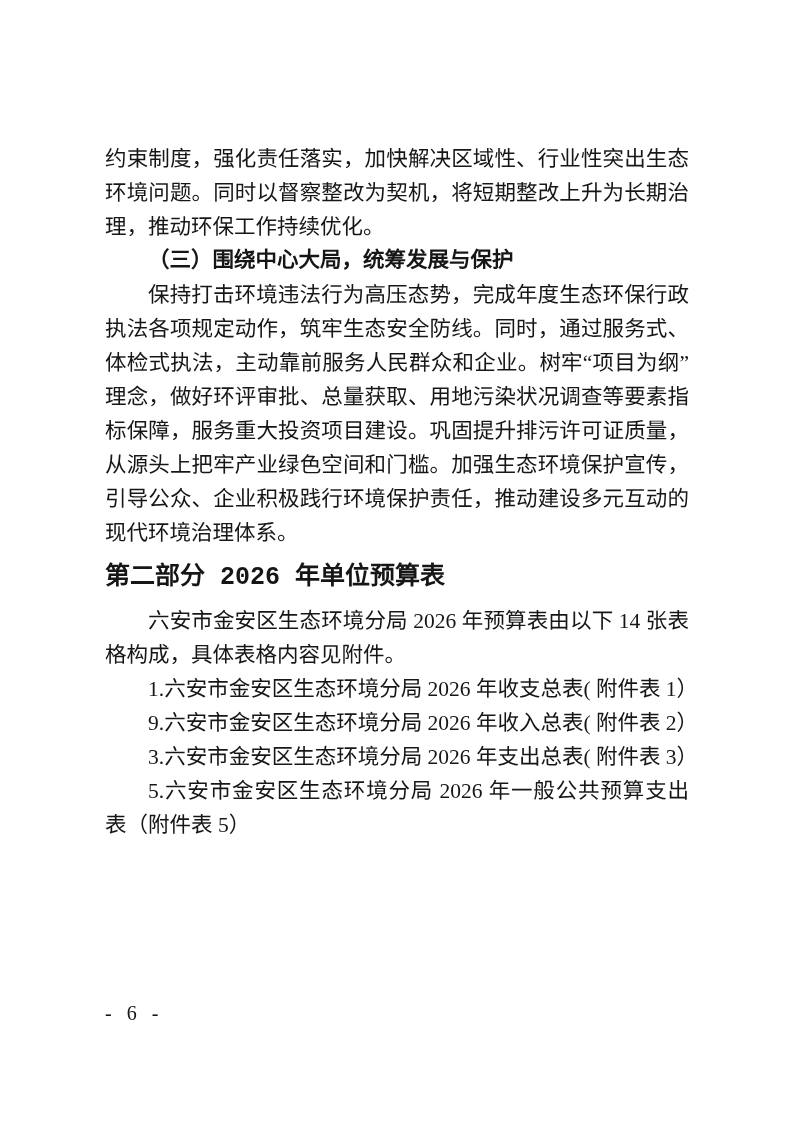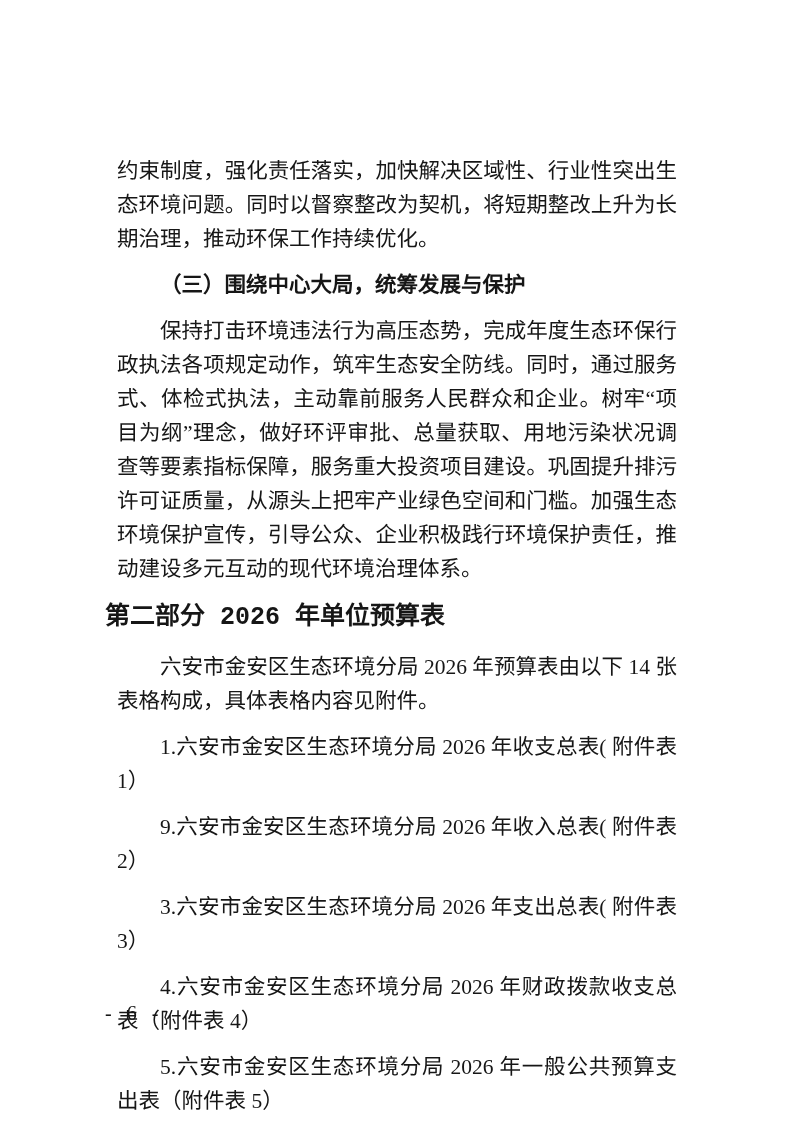--- a/index.html
+++ b/index.html
@@ -15,30 +15,30 @@
     background: #ffffff;
     box-sizing: border-box;
     padding: 142px 104px 0 105px;
     color: #161616;
     font-family: "Liberation Serif", "DejaVu Serif", serif;
     font-size: 21.5px;
     line-height: 34px;
     overflow: hidden;
   }
   .page p {
-    margin: 12px;
+    margin: 0;
     text-align: justify;
     text-justify: inter-character;
     word-break: break-all;
   }
   .indent {
     text-indent: 2em;
   }
   .subsection-heading {
-    font-family: Liberation Sans, sans-serif;
+    font-family: Liberation Mono, monospace;
     font-weight: 700;
     text-indent: 2em;
   }
   .section-title {
     font-family: Liberation Mono, monospace;
     font-weight: 700;
     font-size: 25px;
     line-height: 40px;
     text-align: center;
     text-indent: 0;
@@ -68,20 +68,19 @@
   <p class="section-title">第二部分 2026 年单位预算表</p>
 
   <p class="indent">六安市金安区生态环境分局 2026 年预算表由以下 14 张表格构成，具体表格内容见附件。</p>
 
   <p class="indent">1.六安市金安区生态环境分局 2026 年收支总表( 附件表 1）</p>
 
   <p class="indent">9.六安市金安区生态环境分局 2026 年收入总表( 附件表 2）</p>
 
   <p class="indent">3.六安市金安区生态环境分局 2026 年支出总表( 附件表 3）</p>
 
-  <p class="indent">4.六安市金安区生态环境分局 2026 年财政拨款收支总表（附件表 4）</p>
 
   <p class="indent">5.六安市金安区生态环境分局 2026 年一般公共预算支出表（附件表 5）</p>
 
 
   <div class="page-footer">- 6 -</div>
 
 </div>
 
 </body></html>

